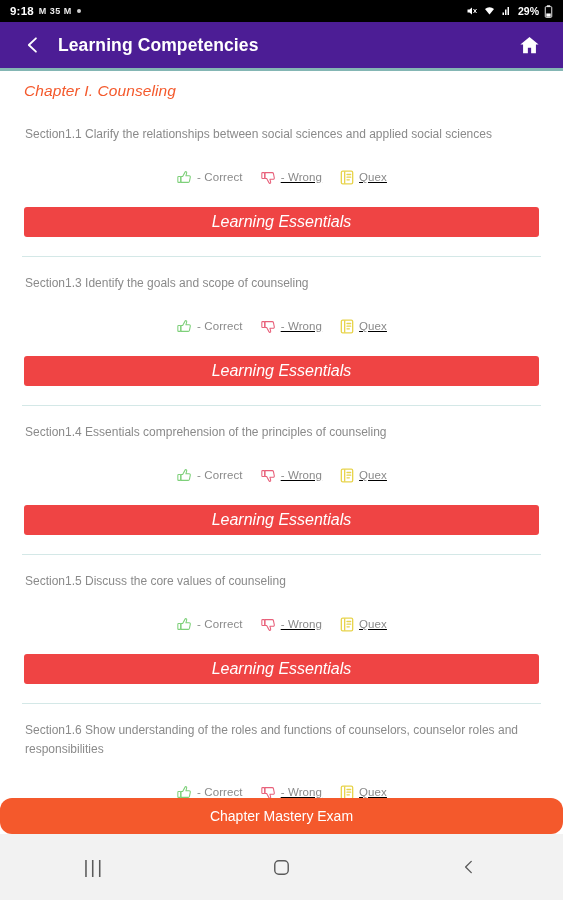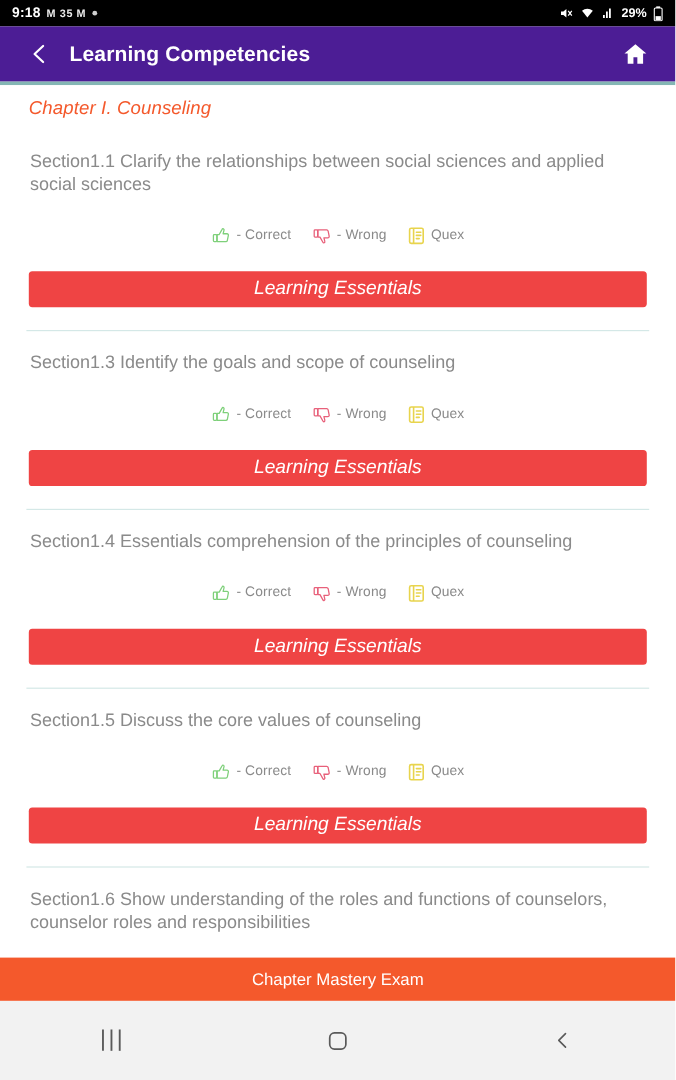--- a/index.html
+++ b/index.html
@@ -86,41 +86,41 @@
     font-size: 15.5px;
     font-style: italic;
     font-weight: normal;
     padding: 11px 0 0 24px;
     letter-spacing: .1px;
   }
 
   .section-block { padding: 0 22px; }
   .section-text {
     color: #8a8a8a;
-    font-size: 15px;
+    font-size: 12px;
     line-height: 19px;
     padding-left: 3px;
     padding-right: 10px;
   }
   .first-block .section-text { padding-top: 25px; }
   .other-block .section-text { padding-top: 17px; }
 
   .marks-row {
     display: flex; align-items: center; justify-content: center;
     gap: 6px;
     margin-top: 22px;
     height: 22px;
   }
   .mark-item { display: flex; align-items: center; gap: 4px; }
   .mark-label {
     font-size: 11.5px;
     color: #8a8a8a;
     letter-spacing: .1px;
   }
-  .mark-item + .mark-item { margin-left: 11px; }
+  .mark-item + .mark-item { margin-left: 11px; text-decoration: underline; }
 
   .essentials-btn {
     margin: 19px 2px 0 2px;
     height: 30px;
     background: #ef4444;
     border-radius: 3px;
     display: flex; align-items: center; justify-content: center;
     color: #ffffff;
     font-size: 16px;
     cursor: pointer;
@@ -135,20 +135,21 @@
   
   .bottom-cta {
     position: absolute; left: 0; bottom: 66px;
     width: 563px; height: 36px;
     background: #f4592c;
     display: flex; align-items: center; justify-content: center;
     color: #ffffff;
     font-size: 14px;
     cursor: pointer;
     z-index: 5;
+    border-radius: 12px;
   }
 
   
   .navbar {
     position: absolute; left: 0; bottom: 0;
     width: 563px; height: 66px;
     background: #f2f2f2;
     display: flex; align-items: center;
   }
   .nav-btn {

